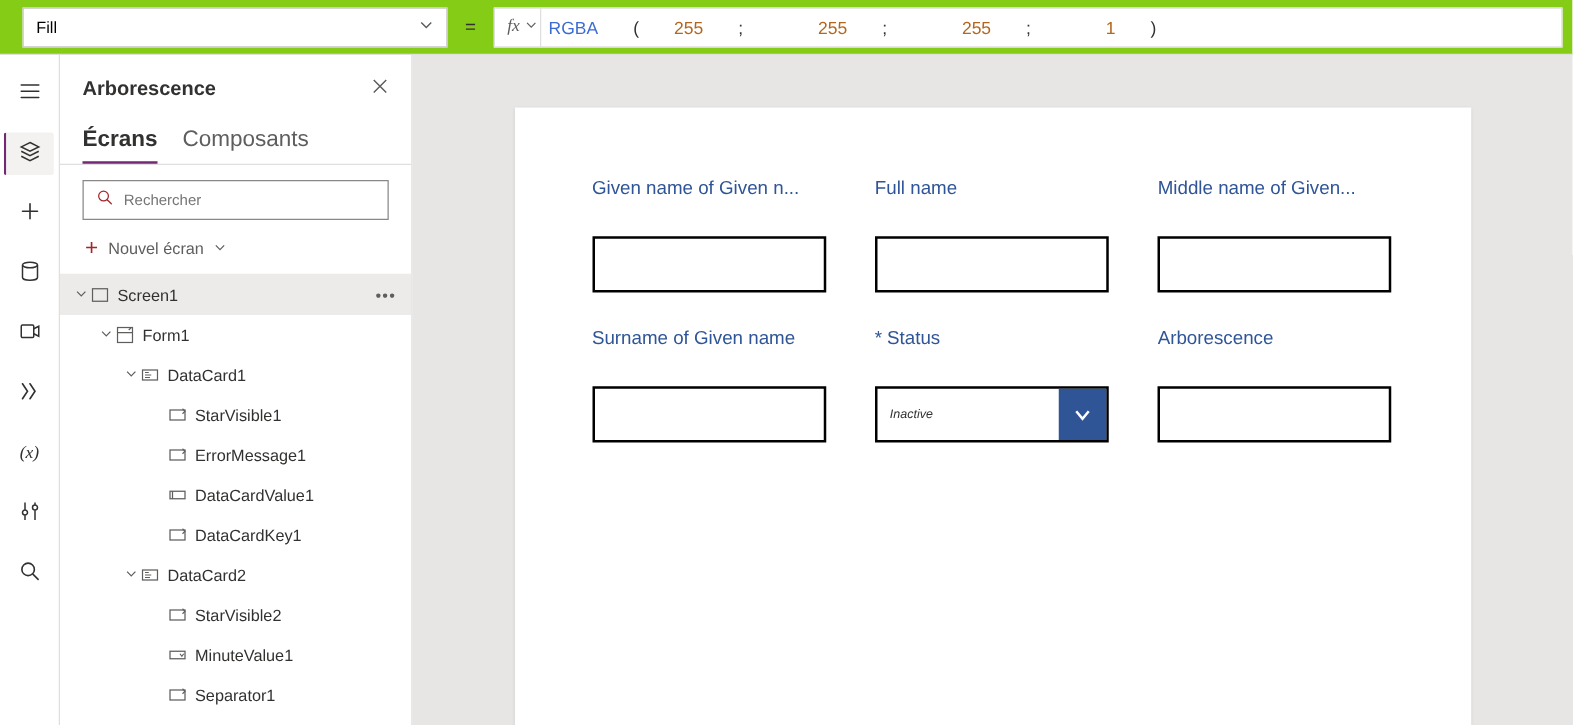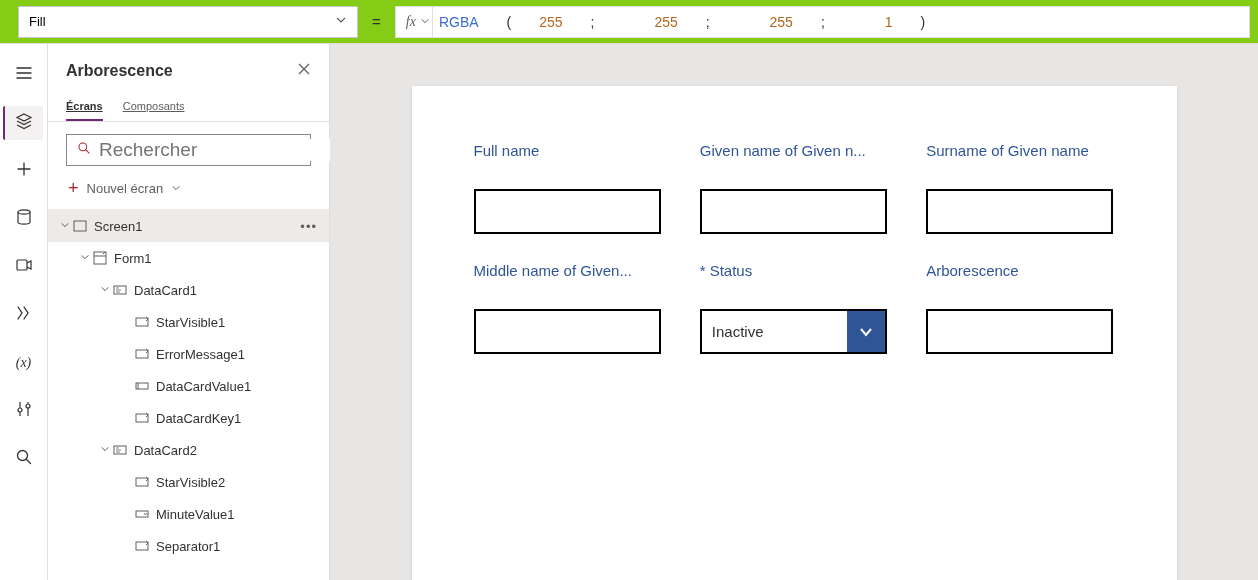--- a/index.html
+++ b/index.html
@@ -26,25 +26,25 @@
     .rail-btn { width: 40px; height: 34px; display: flex; align-items: center; justify-content: center; cursor: pointer; color: #323130; border-radius: 2px; }
     .rail-btn.selected { background: #f3f2f1; border-left: 2px solid #742774; margin-left: -2px; }
     .rail-icon svg { width: 18px; height: 18px; }
 
     
     .tree-panel { width: 282px; background: #fff; border-right: 1px solid #e1dfdd; display: flex; flex-direction: column; }
     .tree-header { display: flex; align-items: center; justify-content: space-between; padding: 18px 18px 6px 18px; }
     .tree-title { font-size: 16px; font-weight: 700; color: #323130; }
     .close-x { cursor: pointer; color: #605e5c; font-size: 16px; }
     .tabs { display: flex; gap: 20px; padding: 0 18px; border-bottom: 1px solid #e1dfdd; margin-top: 6px; }
-    .tab { font-size: 11px; color: #605e5c; padding: 8px 0 7px 0; cursor: pointer; border-bottom: 2px solid transparent; text-decoration: underline; }
+    .tab { font-size: 18px; color: #605e5c; padding: 8px 0 7px 0; cursor: pointer; border-bottom: 2px solid transparent; }
     .tab.active { color: #323130; border-bottom-color: #742774; font-weight: 600; }
     .search-wrap { padding: 12px 18px 8px 18px; }
     .search-box { display: flex; align-items: center; width: 100%; height: 32px; border: 1px solid #8a8886; padding: 0 10px; gap: 8px; }
-    .search-box input { border: none; outline: none; flex: 1; font-size: 19px; color: #323130; }
+    .search-box input { border: none; outline: none; flex: 1; font-size: 12px; color: #323130; }
     .new-screen { display: flex; align-items: center; gap: 8px; padding: 4px 20px 10px 20px; color: #605e5c; font-size: 13px; cursor: pointer; }
     .plus-pink { color: #a4262c; font-size: 18px; font-weight: 300; }
 
     
     .tree-scroll { flex: 1; overflow-y: auto; border-top: 1px solid #edebe9; }
     .tree-scroll::-webkit-scrollbar { width: 6px; }
     .tree-scroll::-webkit-scrollbar-thumb { background: #c8c6c4; }
     .tree-row { display: flex; align-items: center; height: 32px; font-size: 13px; color: #323130; cursor: pointer; position: relative; }
     .tree-row.sel { background: #edebe9; }
     .tree-caret { width: 14px; text-align: center; color: #605e5c; font-size: 10px; }
@@ -58,21 +58,21 @@
 
     
     .canvas-area { flex: 1; background: #e7e6e5; display: flex; justify-content: center; padding-top: 42px; overflow: hidden; }
     .form-surface { width: 765px; background: #fff; padding: 56px 56px 40px 62px; box-shadow: 0 1px 3px rgba(0,0,0,0.1); }
     .form-grid { display: grid; grid-template-columns: repeat(3, 1fr); gap: 28px 32px; }
     .field-cell { }
     .field-label { color: #2f5597; font-size: 15px; margin-bottom: 30px; display: block; white-space: nowrap; overflow: hidden; text-overflow: ellipsis; }
     .req-star { color: #2f5597; margin-right: 4px; }
     .field-input { width: 187px; height: 45px; border: 2px solid #000; background: #fff; padding: 0 10px; font-size: 14px; outline: none; }
     .field-select { width: 187px; height: 45px; border: 2px solid #000; background: #fff; display: flex; align-items: stretch; }
-    .field-select-text { flex: 1; display: flex; align-items: center; padding: 0 10px; font-size: 15px; color: #323130; }
+    .field-select-text { flex: 1; display: flex; align-items: center; padding: 0 10px; font-size: 10px; color: #323130; font-style: italic; }
     .field-select-btn { width: 38px; background: #2f5597; display: flex; align-items: center; justify-content: center; cursor: pointer; }
     .field-select-btn svg { width: 18px; height: 18px; fill: #fff; }
   </style>
 </head>
 <body>
 
 <div class="top-bar">
   <div class="property-select">
     <span>Fill</span>
     <span class="chev">
@@ -322,33 +322,33 @@
           </span>
         <span>Separator1</span>
       </div>
     </div>
   </div>
 
   <div class="canvas-area">
     <div class="form-surface">
       <div class="form-grid">
         <div class="field-cell">
+          <span class="field-label">Given name of Given n...</span>
+          <input class="field-input" type="text" style="">
+        </div>
+        <div class="field-cell">
           <span class="field-label">Full name</span>
           <input class="field-input" type="text" style="">
         </div>
         <div class="field-cell">
-          <span class="field-label">Given name of Given n...</span>
+          <span class="field-label">Middle name of Given...</span>
           <input class="field-input" type="text" style="">
         </div>
         <div class="field-cell">
           <span class="field-label">Surname of Given name</span>
-          <input class="field-input" type="text" style="">
-        </div>
-        <div class="field-cell">
-          <span class="field-label">Middle name of Given...</span>
           <input class="field-input" type="text" style="">
         </div>
         <div class="field-cell">
           <span class="field-label">
             <span class="req-star">*</span><span>Status</span>
           </span>
           <div class="field-select">
             <div class="field-select-text">Inactive</div>
             <div class="field-select-btn">
               <svg viewBox="0 0 18 18">

